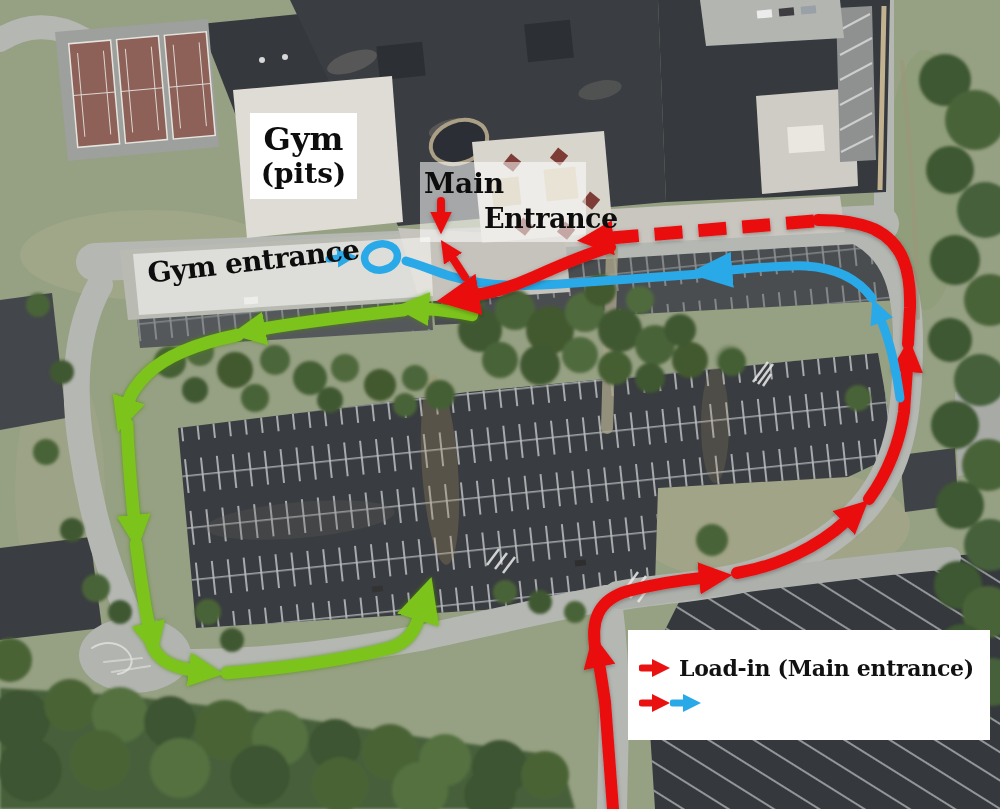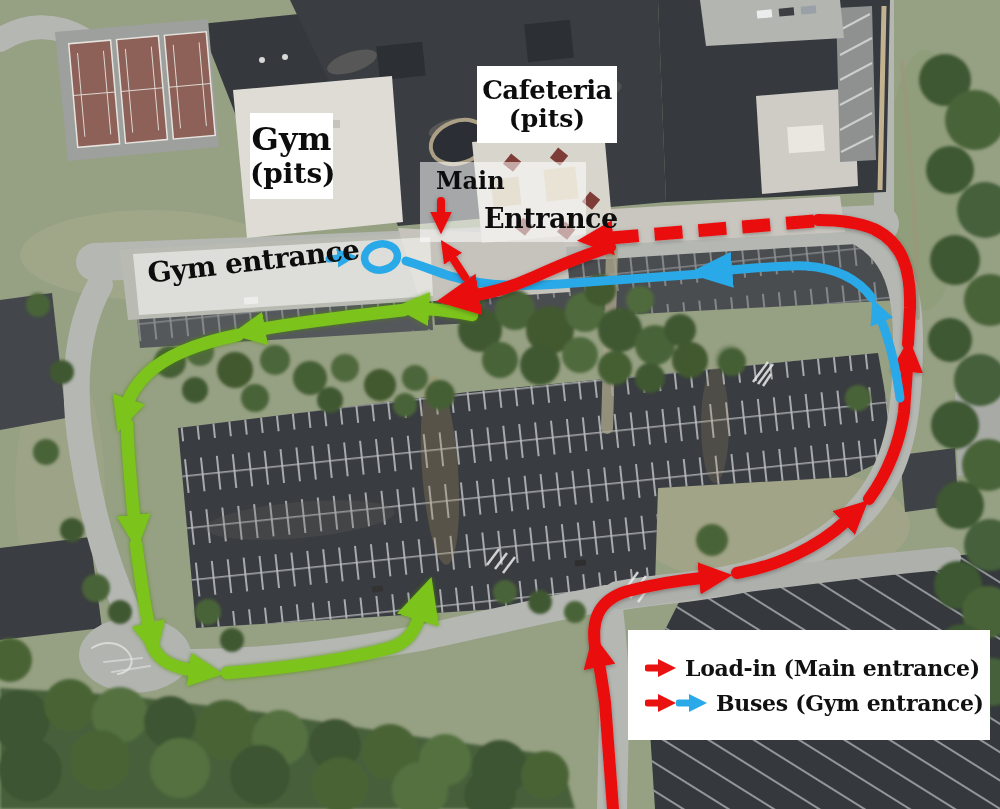--- a/index.html
+++ b/index.html
@@ -8,29 +8,29 @@
          font-family:"DejaVu Serif", "Liberation Serif", serif;background:#96a083;}
   #mapsvg{position:absolute;left:0;top:0;}
   .maplabel{position:absolute;color:#0d0d0d;font-weight:bold;line-height:1.12;}
   .whitebox{background:#ffffff;text-align:center;display:flex;flex-direction:column;justify-content:center;}
   .rfill{fill:var(--route-red,#ea1111);} .rstroke{stroke:var(--route-red,#ea1111);}
   .bfill{fill:var(--route-blue,#29a9e8);} .bstroke{stroke:var(--route-blue,#29a9e8);}
   .gfill{fill:var(--route-green,#7cc41f);} .gstroke{stroke:var(--route-green,#7cc41f);}
   .route{fill:none;stroke-linecap:round;stroke-linejoin:round;}
   #legend{position:absolute;left:628px;top:630px;width:362px;height:110px;background:#ffffff;
           display:flex;flex-direction:column;justify-content:center;padding:0;box-sizing:border-box;}
-  .legrow{display:flex;align-items:center;height:35px;padding-left:17px;}
+  .legrow{display:flex;align-items:center;height:35px;padding-left:11px;}
   .legrow svg{flex:0 0 auto;}
   .legtext{font-size:22px;font-weight:bold;color:#111;letter-spacing:-0.3px;margin-left:7px;white-space:nowrap;}
-  #gymlabel{left:250px;top:113px;width:83px;height:86px;}
+  #gymlabel{left:250px;top:113px;width:107px;height:86px;}
   #gymlabel .l1{font-size:32px;} #gymlabel .l2{font-size:28px;}
   #cafelabel{left:477px;top:66px;width:140px;height:77px;}
   #cafelabel .l1{font-size:26px;letter-spacing:-0.5px;} #cafelabel .l2{font-size:25px;}
   #mainentlabel{left:420px;top:162px;width:166px;height:80px;}
-  #mainentlabel .l1{position:absolute;left:16px;top:6px;font-size:24px;}
+  #mainentlabel .l1{position:absolute;left:4px;top:6px;font-size:28px;}
   #mainentlabel .l2{position:absolute;left:40px;top:42px;font-size:27px;letter-spacing:-0.5px;margin-left:24px;}
   #gymentlabel{left:146px;top:258px;width:280px;transform:rotate(-6.5deg);transform-origin:left top;
                font-size:28px;letter-spacing:-0.5px;white-space:nowrap;}
 </style>
 </head>
 <body>
 
 <div id="stage">
 
 <svg id="mapsvg" width="1000" height="809" viewBox="0 0 1000 809">
@@ -342,24 +342,20 @@
   <g class="route bstroke" stroke-width="9">
     <path d="M900,398 C896,368 890,342 881,320" marker-end="url(#ahB)"></path>
   </g>
 </svg>
 
 <div class="maplabel whitebox" id="gymlabel">
   <div class="l1">Gym</div>
   <div class="l2">(pits)</div>
 </div>
 
-<div class="maplabel whitebox" id="cafelabel">
-  <div class="l1">Cafeteria</div>
-  <div class="l2">(pits)</div>
-</div>
 
 <div class="maplabel" id="mainentlabel">
   <span class="l1">Main</span>
   <span class="l2">Entrance</span>
 </div>
 
 <div class="maplabel" id="gymentlabel">Gym entrance</div>
 
 <div id="legend">
   <div class="legrow">
@@ -371,17 +367,16 @@
   </div>
   <div class="legrow">
     <svg width="33" height="24" viewBox="0 0 33 24">
       <line x1="3" y1="12" x2="14" y2="12" class="rstroke" stroke-width="7" stroke-linecap="round"></line>
       <polygon points="13,3 31,12 13,21" class="rfill"></polygon>
     </svg>
     <svg width="33" height="24" viewBox="0 0 33 24" style="margin-left:-2px">
       <line x1="3" y1="12" x2="14" y2="12" class="bstroke" stroke-width="7" stroke-linecap="round"></line>
       <polygon points="13,3 31,12 13,21" class="bfill"></polygon>
     </svg>
-    <span class="legtext">Buses (Gym entrance)</span>
   </div>
 </div>
 
 </div>
 
 </body></html>

